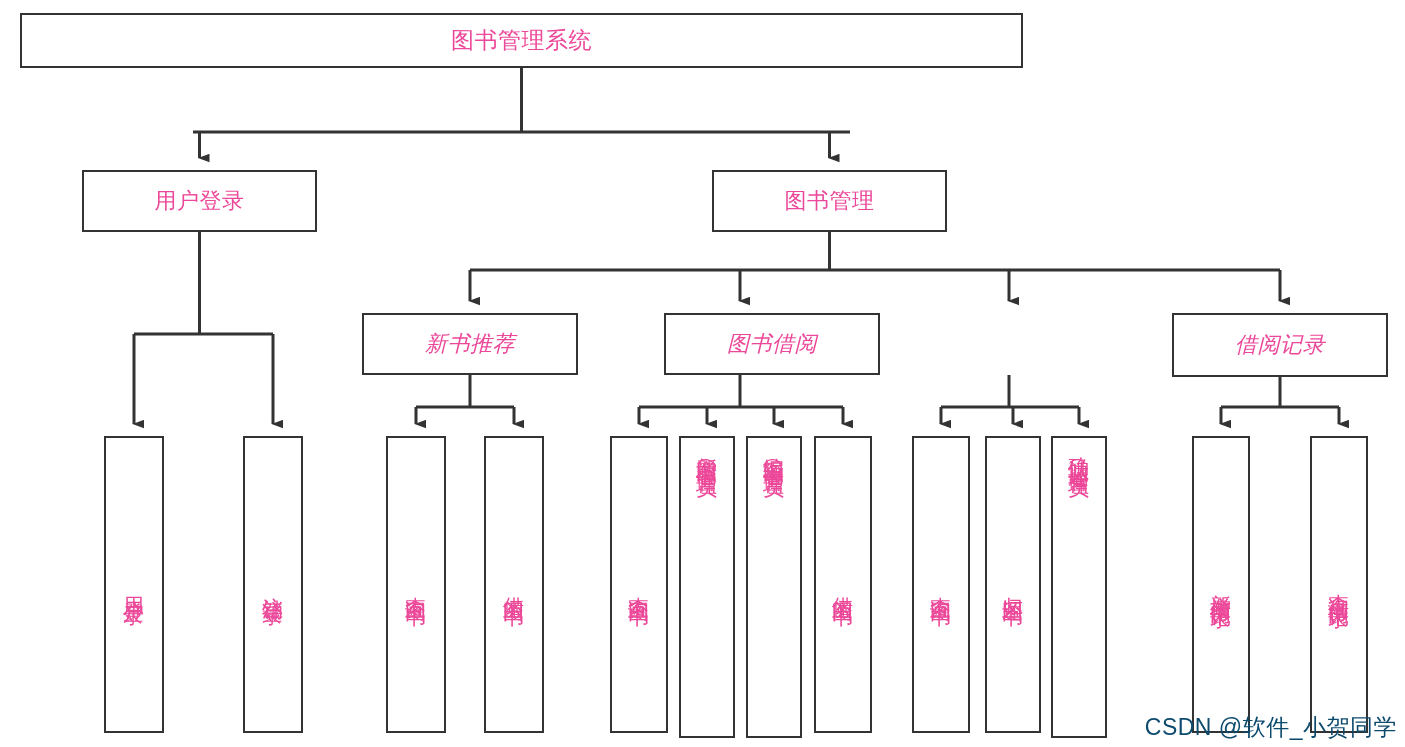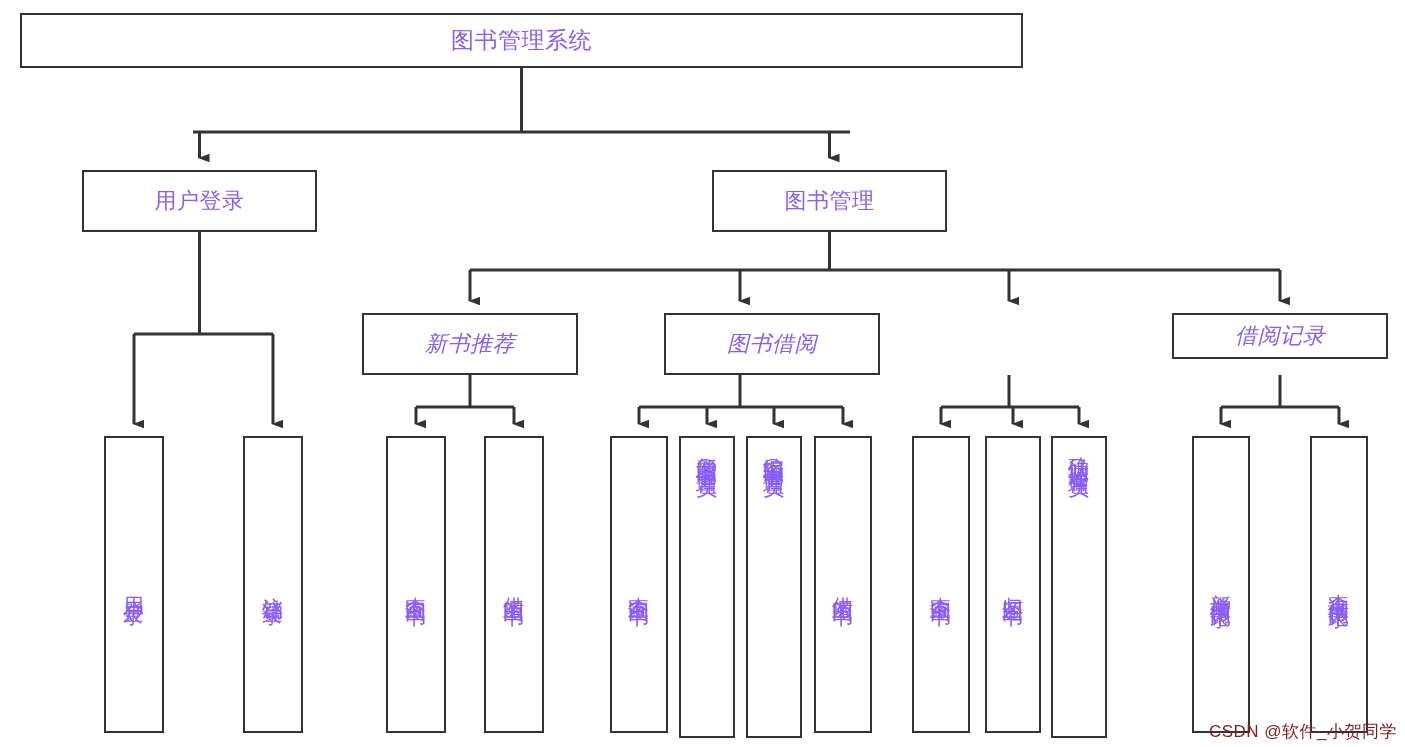--- a/index.html
+++ b/index.html
@@ -28,21 +28,21 @@
   .node-box {
     position: absolute;
     box-sizing: border-box;
     background: #ffffff;
     border: 2px solid #333333;
     display: flex;
     align-items: center;
     justify-content: center;
   }
   .node-label {
-    color: #8b5cf6;
+    color: #ec4899;
     font-size: 22px;
     line-height: 1.18;
     white-space: nowrap;
     letter-spacing: 0.5px;
   }
   .node-box.level-1 .node-label { font-size: 23px; }
   .node-box.level-2 .node-label { font-size: 22px; }
   .node-box.level-3 .node-label { font-size: 22px; font-style: italic; }
   .node-box.leaf {
     align-items: flex-start;
@@ -54,22 +54,22 @@
     text-orientation: upright;
     font-size: 21px;
     letter-spacing: 3px;
     line-height: 1;
     white-space: nowrap;
   }
   #watermark {
     position: absolute;
     right: 8px;
     bottom: 4px;
-    font-size: 17px;
-    color: #7f1d1d;
+    font-size: 23px;
+    color: #0c4a6e;
     letter-spacing: 0.5px;
     white-space: nowrap;
     pointer-events: none;
   }
 </style>
 </head>
 <body>
 
 <div id="diagram-root">
 
@@ -146,21 +146,21 @@
   <div class="node-box level-2" style="left: 712px; top: 170px; width: 235px; height: 62px;">
     <span class="node-label">图书管理</span>
   </div>
 
   <div class="node-box level-3" style="left: 362px; top: 313px; width: 216px; height: 62px;">
     <span class="node-label">新书推荐</span>
   </div>
   <div class="node-box level-3" style="left: 632px; top: 313px; width: 216px; height: 62px; margin-left: 32px;">
     <span class="node-label">图书借阅</span>
   </div>
-  <div class="node-box level-3" style="left: 1172px; top: 313px; width: 216px; height: 46px; align-items: center;">
+  <div class="node-box level-3" style="left: 1172px; top: 313px; width: 216px; height: 64px; align-items: center;">
     <span class="node-label">借阅记录</span>
   </div>
 
   <div class="node-box leaf" style="left: 104px; top: 436px; width: 60px; height: 297px; align-items: center;">
     <span class="node-label">用户登录</span>
   </div>
   <div class="node-box leaf" style="left: 243px; top: 436px; width: 60px; height: 297px; align-items: center;">
     <span class="node-label">注销登录</span>
   </div>
   <div class="node-box leaf" style="left: 386px; top: 436px; width: 60px; height: 297px; align-items: center;">

